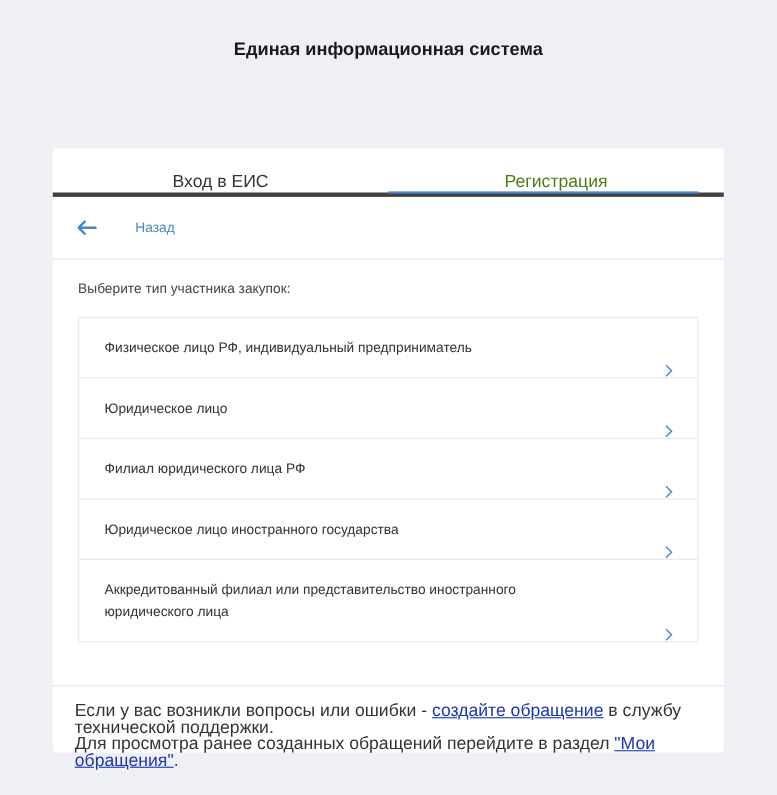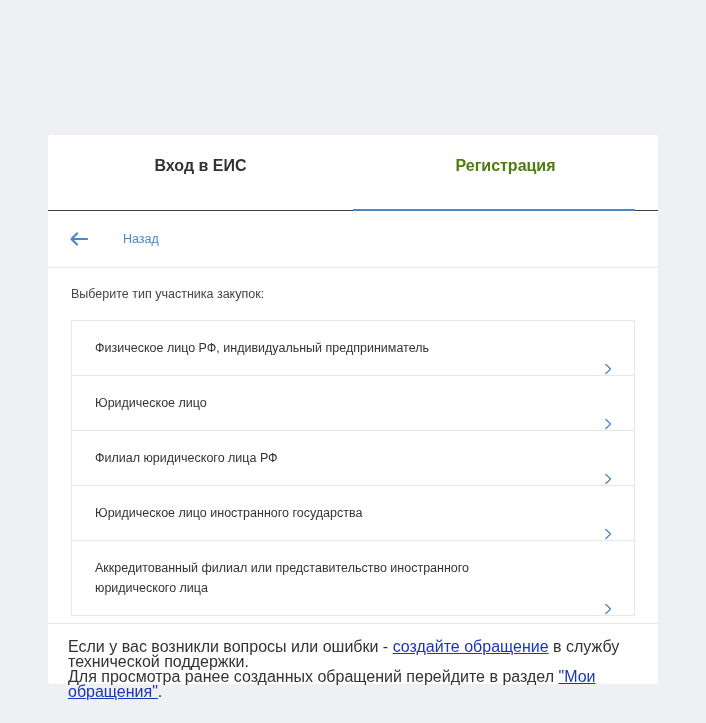--- a/index.html
+++ b/index.html
@@ -14,24 +14,23 @@
       position: absolute; left: 0; top: 35px; width: 706px;
       text-align: center;
       font-size: 16.5px; font-weight: bold; color: #1a1a1a;
       line-height: 21px;
     }
     .card {
       position: absolute; left: 48px; top: 135px; width: 610px; height: 549px;
       background: #fff; border-radius: 3px;
     }
     .tabs {
-      position: relative; height: 76px;
-      border-bottom: 1px solid #404040;
+      position: relative; height: 44px;
+      border-bottom: 4px solid #404040;
       display: flex;
-      font-weight: bold;
     }
     .tab {
       flex: 1; text-align: center;
       font-size: 16px; line-height: 62px; cursor: pointer;
     }
     .tab.login { color: #333; }
     .tab.register { color: #4d7c0f; position: relative; }
     .tab.register::after {
       content: ""; position: absolute; left: 0; right: 23px; bottom: -1px;
       height: 2px; background: #4a86c8;
@@ -73,20 +72,21 @@
     .footer {
       position: absolute; left: 0; right: 0; top: 504px;
       text-align: left; font-size: 16px; color: #333; line-height: 15px; margin-left: 20px;
     }
     .footer a { color: #1a35b8; text-decoration: underline; cursor: pointer; }
   </style>
 </head>
 <body>
 
 <div class="page-title">
+  <div>Единая информационная система</div>
 </div>
 
 <div class="card">
   <div class="tabs">
     <div class="tab login">Вход в ЕИС</div>
     <div class="tab register">Регистрация</div>
   </div>
 
   <div class="back-row">
     <svg class="back-icon" viewBox="0 0 18 14">

